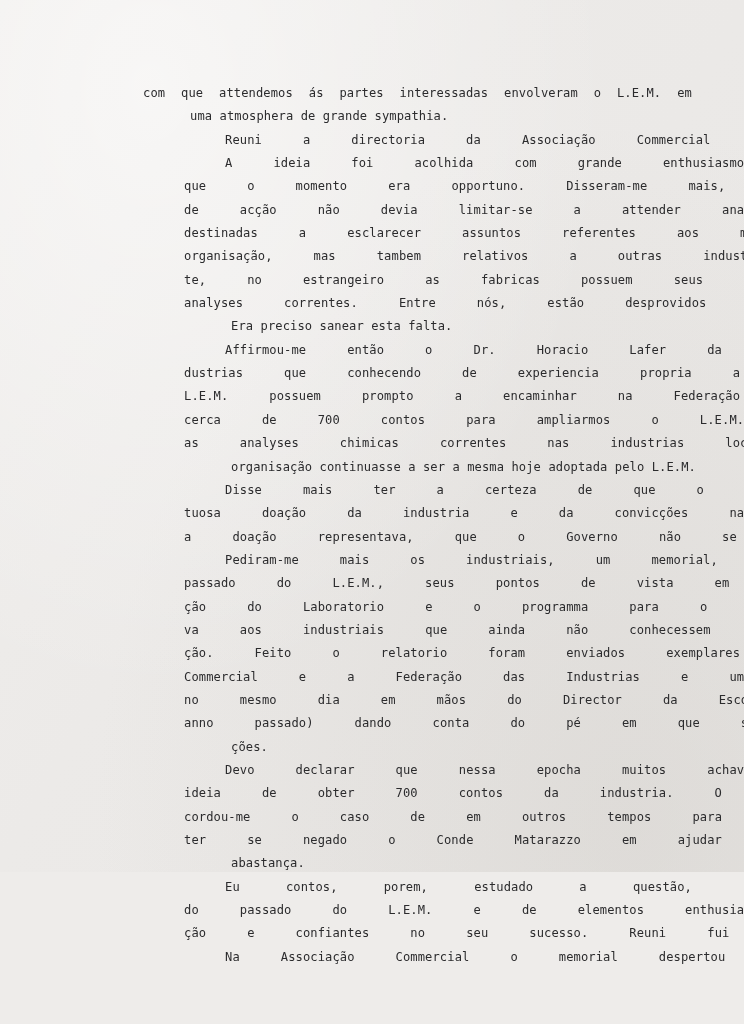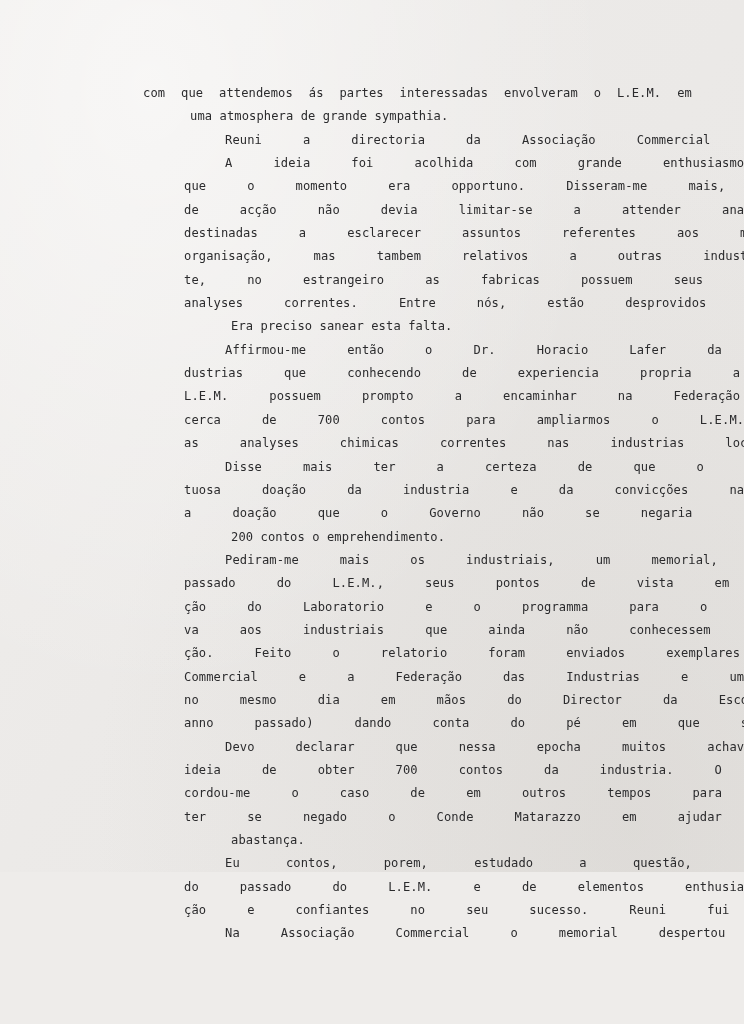--- a/index.html
+++ b/index.html
@@ -90,36 +90,37 @@
         <span class="jline"><span>te,</span><span>no</span><span>estrangeiro</span><span>as</span><span>fabricas</span><span>possuem</span><span>seus</span><span>laboratorios</span></span>
         <span class="jline"><span>analyses</span><span>correntes.</span><span>Entre</span><span>nós,</span><span>estão</span><span>desprovidos</span><span>desse</span></span>
         <span class="fline">Era preciso sanear esta falta.</span>
       </p>
       <p class="para">
         <span class="jline indent"><span>Affirmou-me</span><span>então</span><span>o</span><span>Dr.</span><span>Horacio</span><span>Lafer</span><span>da</span><span>Federação</span></span>
         <span class="jline"><span>dustrias</span><span>que</span><span>conhecendo</span><span>de</span><span>experiencia</span><span>propria</span><span>a</span><span>organisação</span></span>
         <span class="jline"><span>L.E.M.</span><span>possuem</span><span>prompto</span><span>a</span><span>encaminhar</span><span>na</span><span>Federação</span><span>e</span></span>
         <span class="jline"><span>cerca</span><span>de</span><span>700</span><span>contos</span><span>para</span><span>ampliarmos</span><span>o</span><span>L.E.M.</span></span>
         <span class="jline"><span>as</span><span>analyses</span><span>chimicas</span><span>correntes</span><span>nas</span><span>industrias</span><span>locaes</span></span>
+        <span class="fline">organisação continuasse a ser a mesma hoje adoptada pelo L.E.M.</span>
       </p>
       <p class="para">
         <span class="jline indent"><span>Disse</span><span>mais</span><span>ter</span><span>a</span><span>certeza</span><span>de</span><span>que</span><span>o</span><span>governo</span></span>
         <span class="jline"><span>tuosa</span><span>doação</span><span>da</span><span>industria</span><span>e</span><span>da</span><span>convicções</span><span>na</span><span>acção</span></span>
-        <span class="jline"><span>a</span><span>doação</span><span>que</span><span>o</span><span>Governo</span><span>não</span><span>se</span><span>negaria</span></span>
-        <span class="fline">200 contos o emprehendimento.</span>
+        <span class="jline"><span>a</span><span>doação</span><span>representava,</span><span>que</span><span>o</span><span>Governo</span><span>não</span><span>se</span><span>negaria</span></span>
       </p>
       <p class="para">
         <span class="jline indent"><span>Pediram-me</span><span>mais</span><span>os</span><span>industriais,</span><span>um</span><span>memorial,</span><span>historiando</span></span>
         <span class="jline"><span>passado</span><span>do</span><span>L.E.M.,</span><span>seus</span><span>pontos</span><span>de</span><span>vista</span><span>em</span><span>materia</span></span>
         <span class="jline"><span>ção</span><span>do</span><span>Laboratorio</span><span>e</span><span>o</span><span>programma</span><span>para</span><span>o</span><span>futuro.</span></span>
         <span class="jline"><span>va</span><span>aos</span><span>industriais</span><span>que</span><span>ainda</span><span>não</span><span>conhecessem</span><span>a</span></span>
         <span class="jline"><span>ção.</span><span>Feito</span><span>o</span><span>relatorio</span><span>foram</span><span>enviados</span><span>exemplares</span><span>a</span></span>
         <span class="jline"><span>Commercial</span><span>e</span><span>a</span><span>Federação</span><span>das</span><span>Industrias</span><span>e</span><span>um</span></span>
         <span class="jline"><span>no</span><span>mesmo</span><span>dia</span><span>em</span><span>mãos</span><span>do</span><span>Director</span><span>da</span><span>Escola</span></span>
         <span class="jline"><span>anno</span><span>passado)</span><span>dando</span><span>conta</span><span>do</span><span>pé</span><span>em</span><span>que</span><span>se</span></span>
+        <span class="fline">ções.</span>
       </p>
       <p class="para">
         <span class="jline indent"><span>Devo</span><span>declarar</span><span>que</span><span>nessa</span><span>epocha</span><span>muitos</span><span>achavam</span></span>
         <span class="jline"><span>ideia</span><span>de</span><span>obter</span><span>700</span><span>contos</span><span>da</span><span>industria.</span><span>O</span><span>proprio</span></span>
         <span class="jline"><span>cordou-me</span><span>o</span><span>caso</span><span>de</span><span>em</span><span>outros</span><span>tempos</span><span>para</span><span>um</span></span>
         <span class="jline"><span>ter</span><span>se</span><span>negado</span><span>o</span><span>Conde</span><span>Matarazzo</span><span>em</span><span>ajudar</span><span>e</span></span>
         <span class="fline">abastança.</span>
       </p>
       <p class="para">
         <span class="jline indent"><span>Eu</span><span>contos,</span><span>porem,</span><span>estudado</span><span>a</span><span>questão,</span></span>

